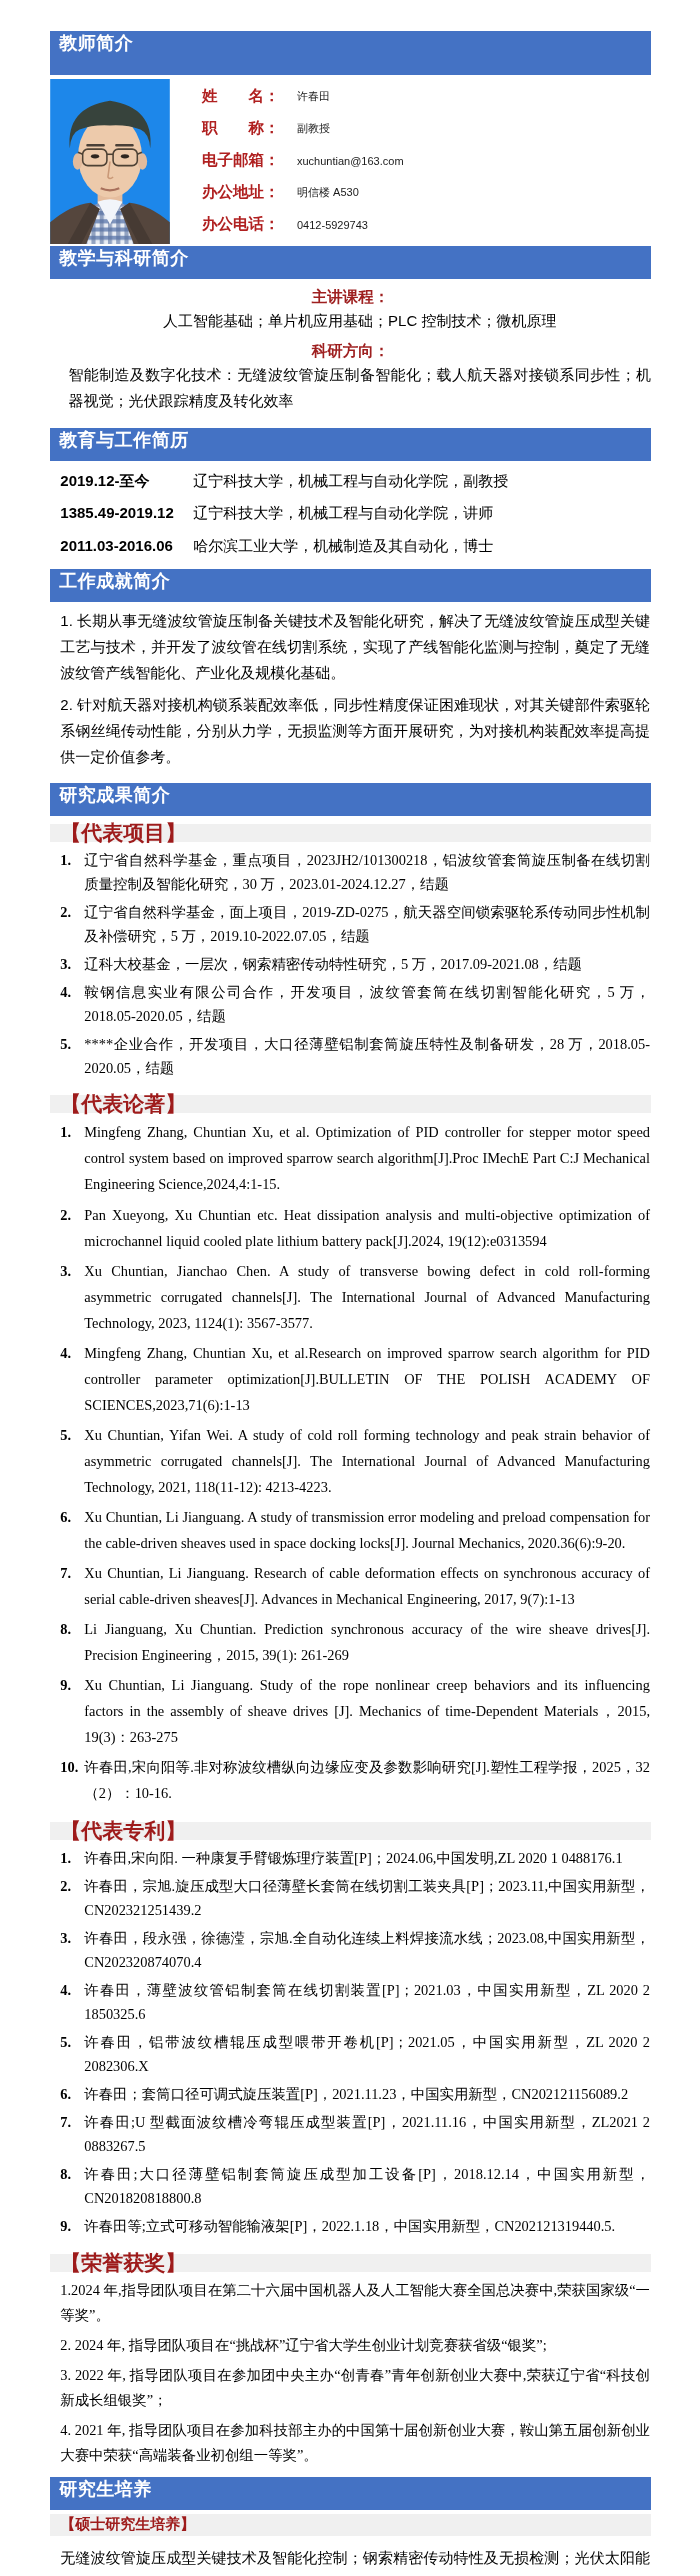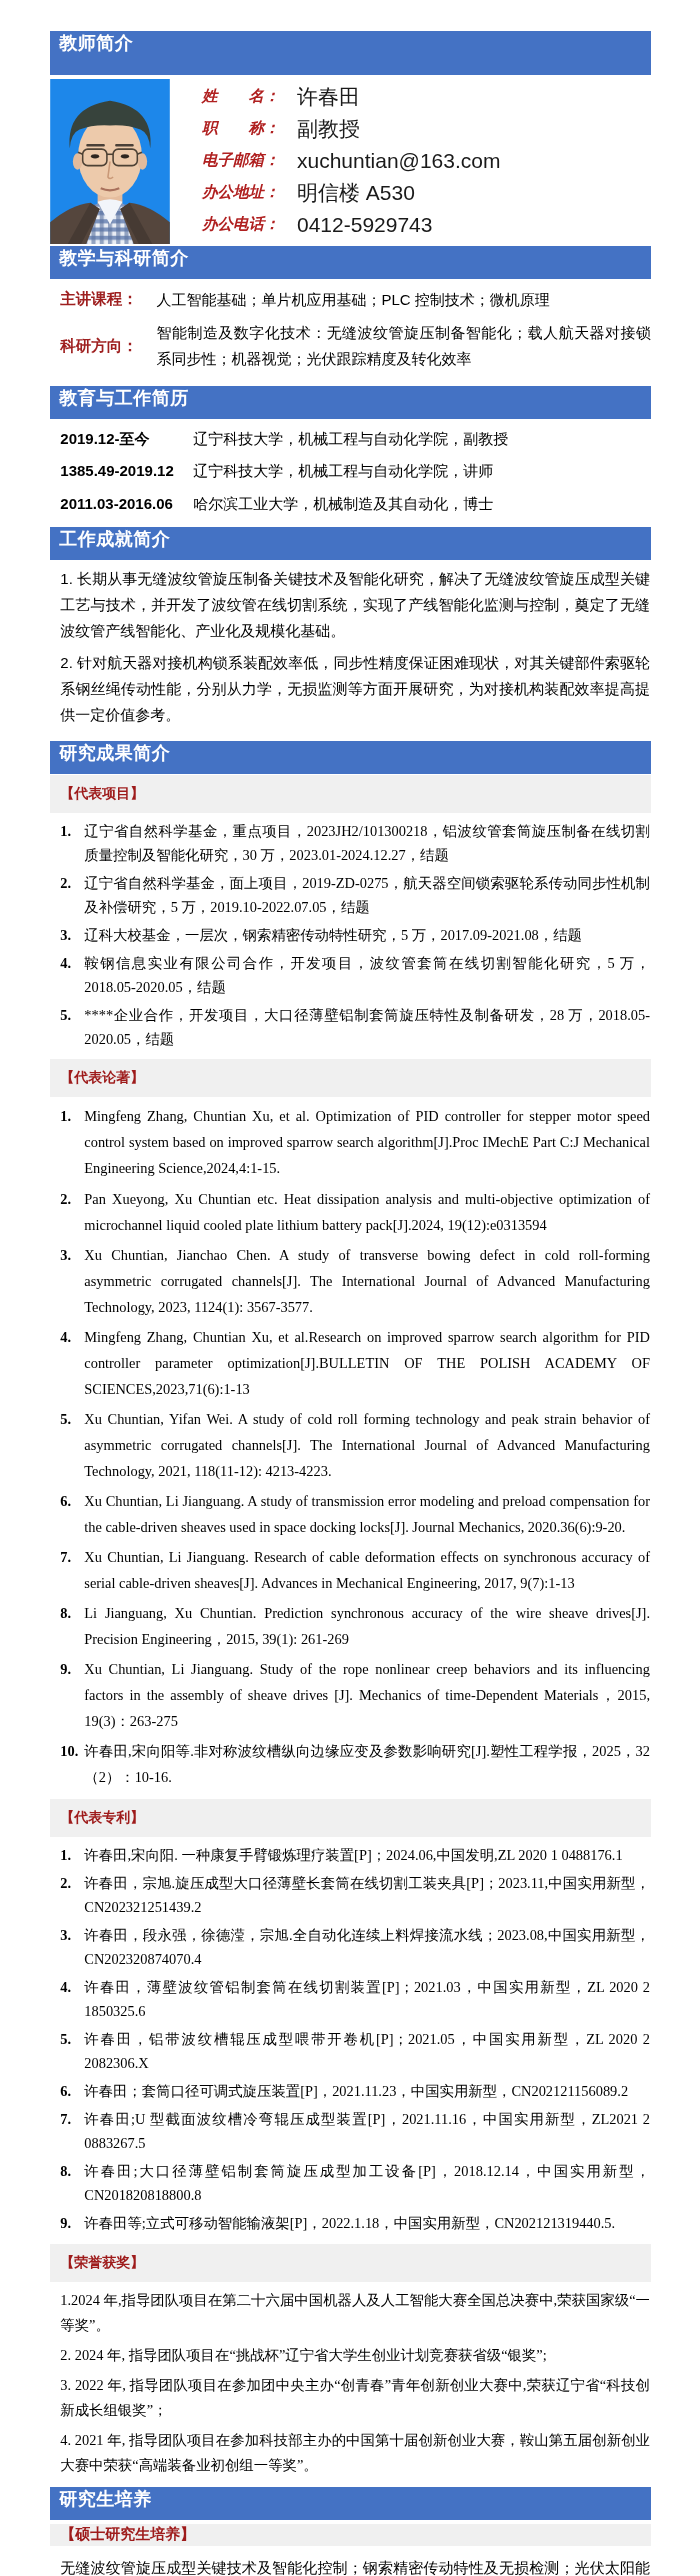--- a/index.html
+++ b/index.html
@@ -13,40 +13,40 @@
     padding-left:9.3px;box-sizing:border-box;font-size:18px;font-weight:bold;
     letter-spacing:0.5px;
   }
   .banner-lg{height:44px;margin-top:31px;}
   .mt4{margin-top:2.1px;}
   
   .info{margin-top:3.6px;display:flex;height:165px;}
   .photo{width:120px;height:165px;flex:none;}
   .fields{margin-left:32px;padding-top:2.1px;flex:1;}
   .field-row{height:32px;display:flex;align-items:center;}
-  .flabel{color:#B02020;font-weight:bold;font-size:15.5px;width:95px;flex:none;font-style:italic;}
-  .fvalue{font-size:21px;color:#1a1a1a;}
+  .flabel{color:#B02020;font-weight:bold;font-size:15.5px;width:95px;flex:none;}
+  .fvalue{font-size:11px;color:#1a1a1a;}
   
   .teach{padding:8.2px 0 7.2px 0;}
-  .trow{display:flex;align-items:center;margin-bottom:7.2px;padding-left:10.3px;}
+  .trow{display:flex;align-items:center;margin-bottom:7.2px;padding-left:10.3px;flex-direction:column;}
   .tlabel{color:#9E1F1F;font-weight:bold;font-size:15.5px;width:88px;flex:none;}
   .ttext{margin-left:8.2px;font-size:15px;line-height:26px;flex:1;text-align:justify;}
   
   .edu{padding:6.2px 0 3.1px 0;}
   .erow{display:flex;margin-bottom:6.7px;padding-left:10.3px;font-size:15px;line-height:26px;}
   .eperiod{width:133px;flex:none;font-weight:bold;}
   .edetail{flex:1;}
   
   .achv{padding:6.2px 0 6.2px 0;}
   .apara{margin:0 0 6.2px 0;padding:0 1px 0 10.3px;font-size:15px;line-height:26px;text-align:justify;}
   
   .subhdr{
-    height:38px;background:#F0F0F0;display:flex;align-items:center;
-    padding-left:10.3px;box-sizing:border-box;color:#9E1B1B;font-weight:bold;font-size:14px;
-    margin-top:1px;
+    height:18px;background:#F0F0F0;display:flex;align-items:center;
+    padding-left:10.3px;box-sizing:border-box;color:#9E1B1B;font-weight:bold;font-size:21px;
+    margin-top:8px;
   }
   .subhdr.sm{height:22px;font-size:15px;margin-top:4.1px;align-items:center;}
   
   .nlist{padding:6.2px 0 3.1px 0;font-family:"Liberation Serif", serif;font-size:14.4px;}
   .nitem{display:flex;margin-bottom:4.1px;}
   .nnum{width:24px;padding-left:10.3px;flex:none;font-weight:bold;line-height:24px;}
   .ntext{flex:1;text-align:justify;line-height:24px;padding-right:1px;}
   .pubs .nnum{line-height:26px;}
   .pubs .ntext{line-height:26px;}
   

